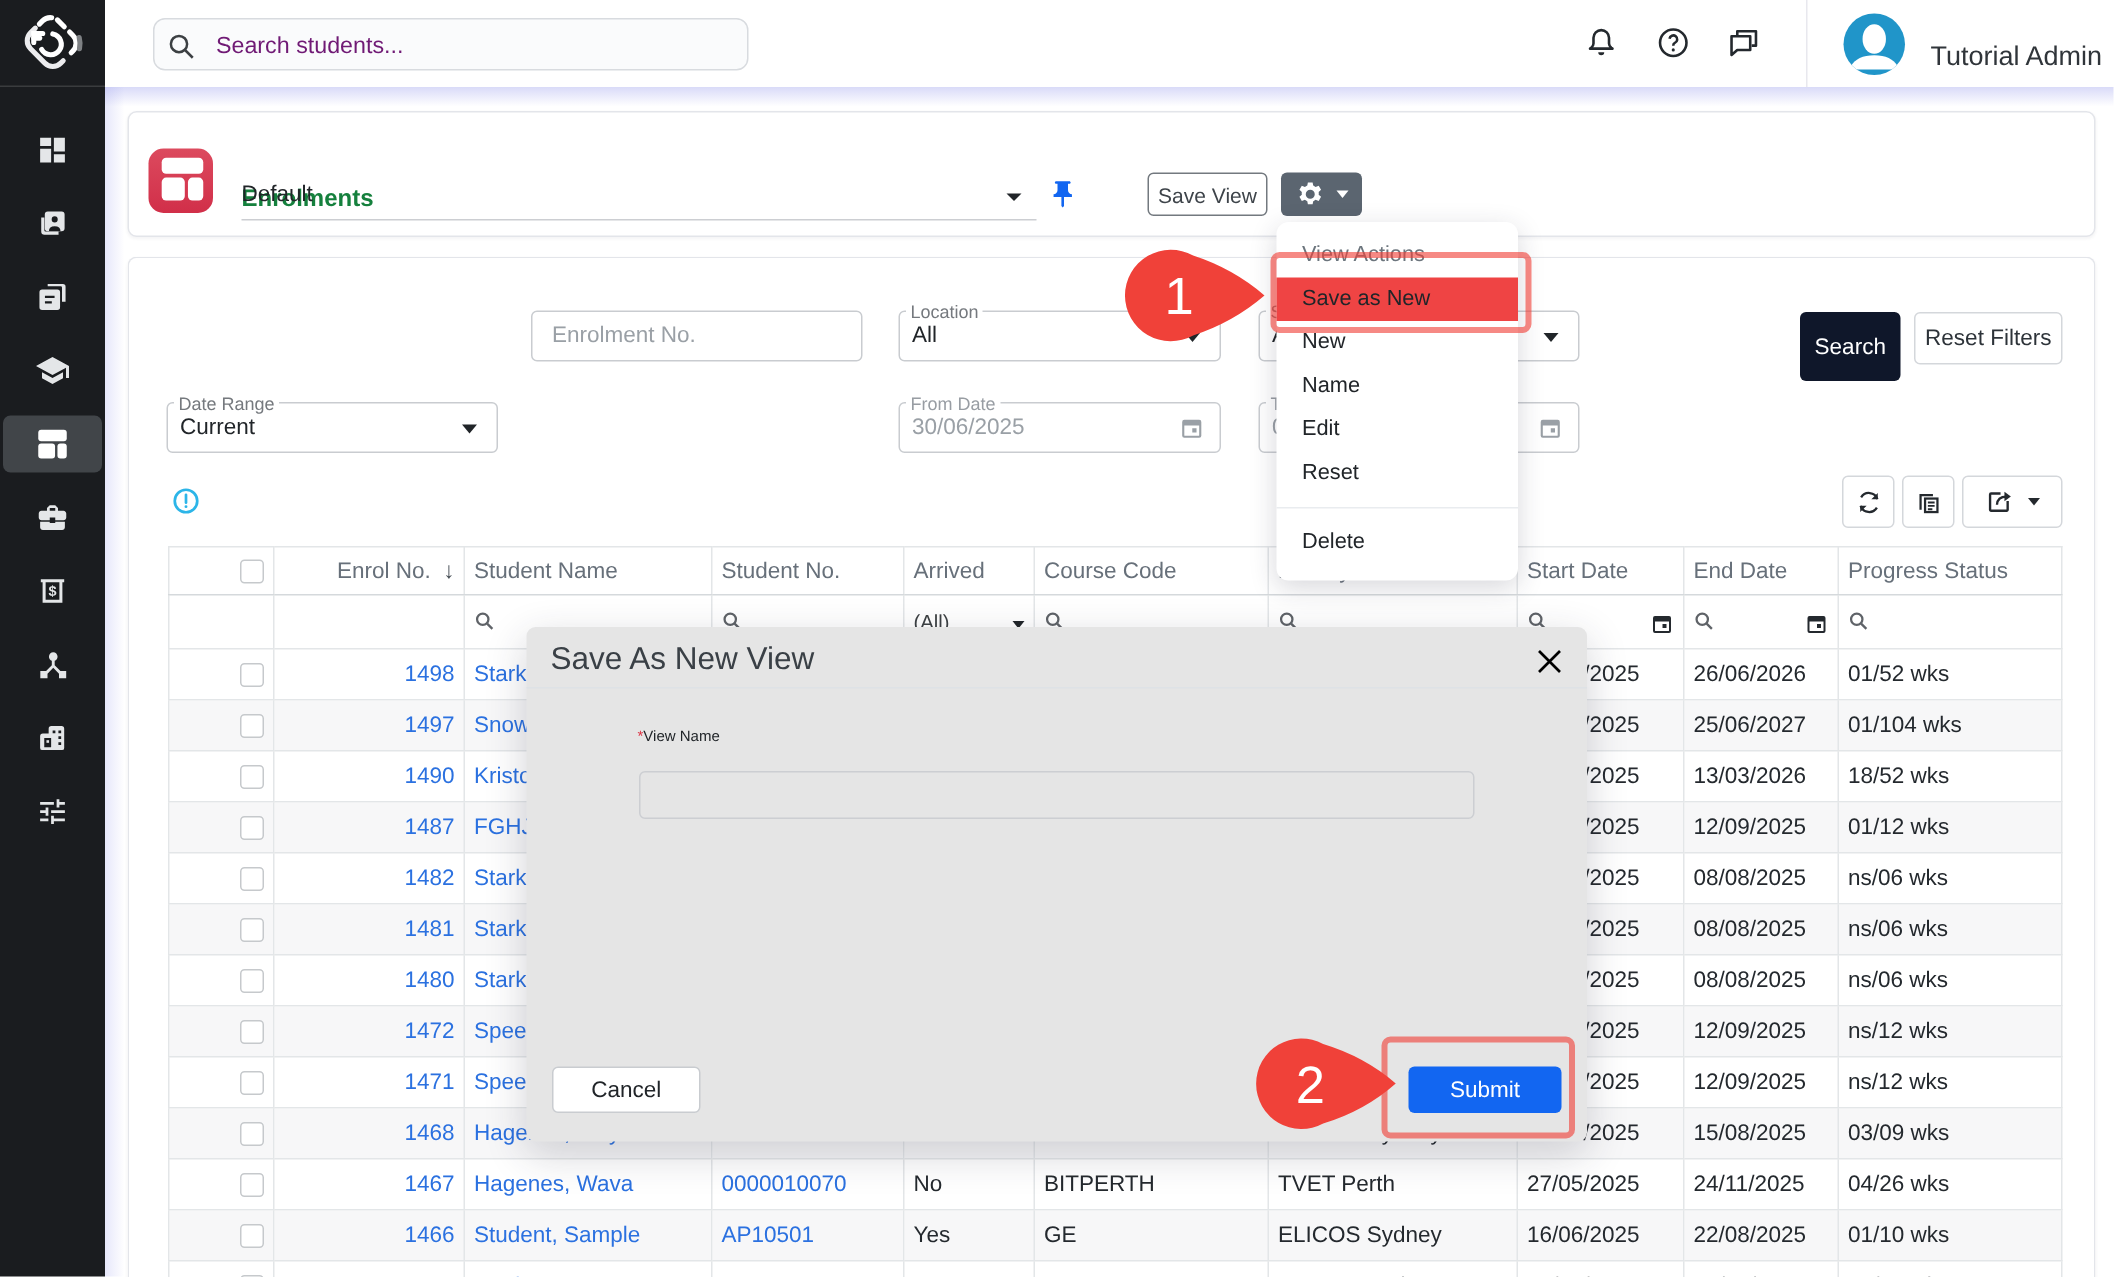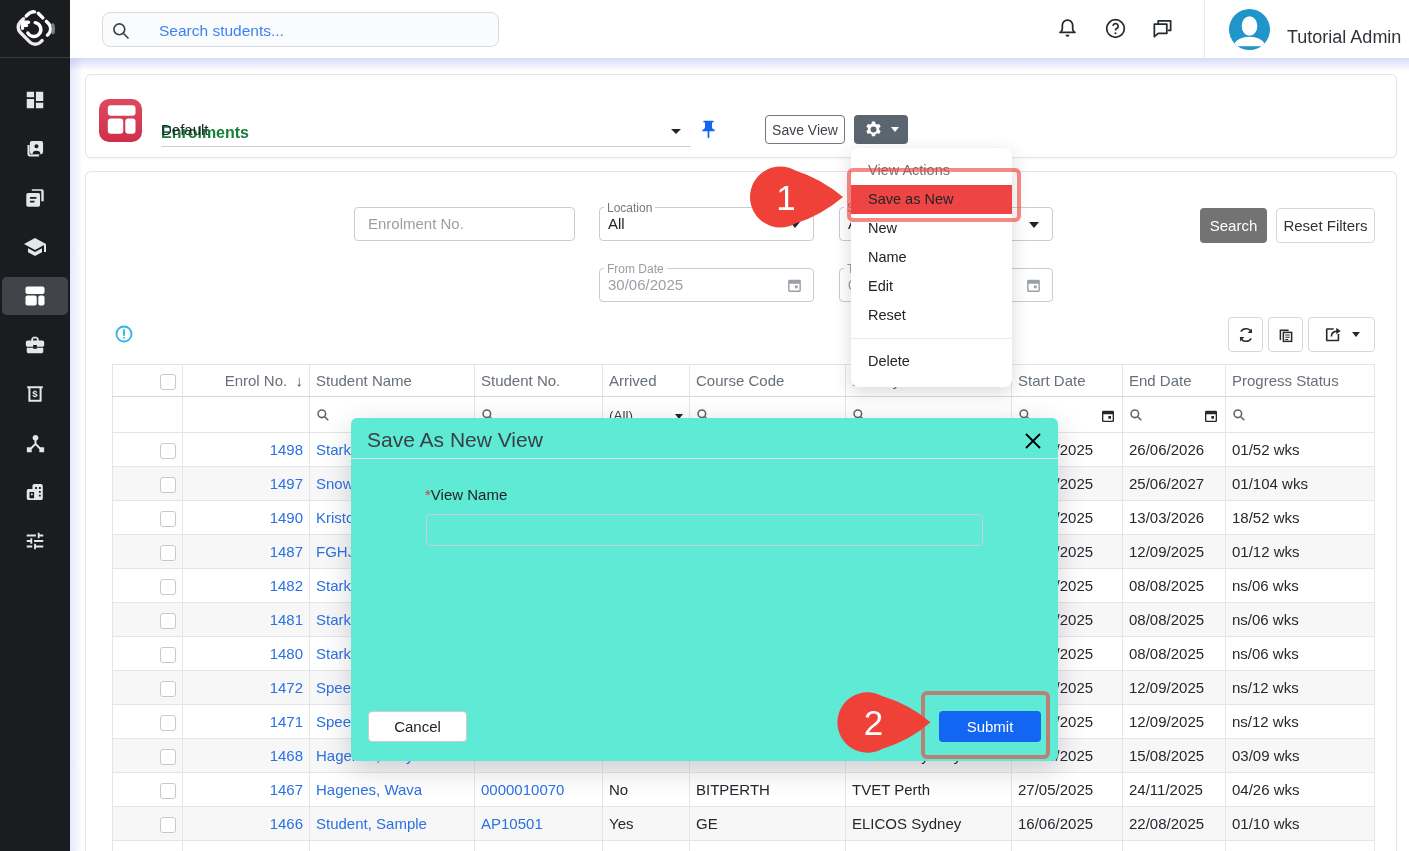--- a/index.html
+++ b/index.html
@@ -8,21 +8,21 @@
 
 #sidebar { position:absolute; left:0; top:0; width:70px; height:851px; background:#1a1c1f; z-index:30; }
 #logo { position:absolute; left:0; top:0; width:70px; height:58px; border-bottom:1px solid #3a3c3e; }
 .navicon { position:absolute; left:0; width:70px; height:34px; display:flex; align-items:center; justify-content:center; }
 .navicon svg { display:block; }
 #nav-active { position:absolute; left:2px; top:277px; width:66px; height:38px; background:#414549; border-radius:5px; }
 
 
 #topbar { position:absolute; left:70px; top:0; width:1339px; height:58px; background:#fff; z-index:20; }
 #tb-search { position:absolute; left:32px; top:12px; width:397px; height:35px; background:#fafbfc; border:1px solid #d8dbdf; border-radius:8px; }
-#tb-search .ph { position:absolute; left:56px; top:9px; font-size:15.5px; color:#3b82f6; }
+#tb-search .ph { position:absolute; left:41px; top:9px; font-size:15.5px; color:#701a75; }
 #tb-search svg { position:absolute; left:8px; top:8px; }
 .tb-ic { position:absolute; top:17px; }
 #tb-divider { position:absolute; left:1134px; top:0; width:1px; height:58px; background:#e8e8ee; }
 #tb-avatar { position:absolute; left:1159px; top:9px; width:41px; height:41px; border-radius:50%; background:#2095c9; overflow:hidden; }
 #tb-name { position:absolute; left:1217px; top:27px; font-size:18px; color:#30353a; }
 
 
 .card { position:absolute; background:#fff; border:1px solid #e3e5ea; border-radius:6px; box-shadow:0 1px 2px rgba(60,60,90,.06); }
 #card-head { left:85px; top:74px; width:1312px; height:84px; }
 #card-body { left:85px; top:171px; width:1312px; height:690px; border-bottom:none; border-bottom-left-radius:0; border-bottom-right-radius:0; }
@@ -41,21 +41,21 @@
 
 .fld { position:absolute; height:34px; border:1px solid #c9ccd0; border-radius:4px; background:#fff; font-size:15px; color:#212529; }
 .fld .lab { position:absolute; left:4px; top:-6px; background:#fff; padding:0 3px; font-size:12px; color:#75797e; line-height:13px; }
 .fld.dis .lab { color:#989da3; }
 .fld .val { position:absolute; left:8px; top:7px; }
 .fld .ph  { position:absolute; left:13px; top:7px; color:#9aa0a6; }
 .fld .caret { position:absolute; right:13px; top:14px; width:0; height:0; border-left:5px solid transparent; border-right:5px solid transparent; border-top:6px solid #212529; }
 .fld .cal { position:absolute; right:10px; top:8px; }
 .gray { color:#9aa0a6; }
 
-#btn-search { left:1114px; top:36px; width:67px; height:35px; background:#737373; color:#fff; font-size:15px; border:none; }
+#btn-search { left:1114px; top:36px; width:67px; height:46px; background:#0f172a; color:#fff; font-size:15px; border:none; }
 #btn-reset { left:1190px; top:36px; width:99px; height:35px; background:#fff; border:1px solid #d4d7db; color:#2d3339; font-size:15px; }
 
 .tool { position:absolute; top:145px; height:35px; background:#fff; border:1px solid #d4d7db; border-radius:4px; display:flex; align-items:center; justify-content:center; }
 
 
 #grid { position:absolute; left:26px; top:192px; width:1263px; }
 table { border-collapse:collapse; table-layout:fixed; width:1262px; font-size:15px; }
 td,th { border:1px solid #e3e6e8; overflow:hidden; white-space:nowrap; padding:0 6px; }
 thead th { height:32px; font-weight:normal; text-align:left; color:#67707a; border-bottom:1px solid #d5d9dc; }
 tr.frow td { height:36px; }
@@ -67,25 +67,25 @@
 .chk { display:inline-block; width:16px; height:16px; border:1px solid #c6c9cc; border-radius:3px; background:#fff; vertical-align:middle; }
 
 
 #menu { position:absolute; left:851px; top:148px; width:161px; height:239px; background:#fff; border-radius:8px; box-shadow:0 5px 18px rgba(40,40,60,.18); z-index:40; padding-top:8px; }
 #menu .hdr { height:29px; line-height:29px; padding-left:17px; color:#6c757d; font-size:14.5px; }
 #menu .it { height:29px; line-height:29px; padding-left:17px; color:#212529; font-size:14.5px; }
 #menu .hl { background:#ef4444; }
 #menu .div { height:0; border-top:1px solid #e9ecef; margin:8px 0; }
 
 
-#modal { position:absolute; left:351px; top:418px; width:707px; height:343px; background:#5eead4; border-radius:6px; box-shadow:0 8px 28px rgba(40,40,60,.2); z-index:50; }
+#modal { position:absolute; left:351px; top:418px; width:707px; height:343px; background:#e5e5e5; border-radius:6px; box-shadow:0 8px 28px rgba(40,40,60,.2); z-index:50; }
 #modal .mhead { position:absolute; left:0; top:0; right:0; height:41px; border-bottom:1px solid #dee2e6; }
 #modal .mtitle { position:absolute; left:16px; top:10px; font-size:21px; color:#3a4046; }
 #modal .mx { position:absolute; right:16px; top:8px; font-size:22px; color:#000; }
-#modal .vlab { position:absolute; left:74px; top:68px; font-size:15px; color:#212529; }
+#modal .vlab { position:absolute; left:74px; top:68px; font-size:10px; color:#212529; }
 #modal .vlab .req { color:#dc3545; }
 #modal .vinput { position:absolute; left:75px; top:96px; width:557px; height:32px; border:1px solid #ccced2; border-radius:4px; }
 #btn-cancel { left:17px; top:293px; width:99px; height:31px; background:#fff; border:1px solid #c9ccd0; color:#212529; font-size:15px; }
 #btn-submit { left:588px; top:293px; width:102px; height:31px; background:#1266f1; border:none; color:#fff; font-size:15px; }
 
 
 .redbox { position:absolute; border:4.5px solid rgba(240,65,57,.62); border-radius:6px; z-index:60; }
 #redbox1 { left:847px; top:168px; width:174px; height:54px; }
 #redbox2 { left:921px; top:691px; width:129px; height:68px; }
 .tear { position:absolute; z-index:61; }
@@ -246,20 +246,25 @@
       <span class="lab">Location</span>
       <span class="val">All</span>
       <span class="caret"></span>
     </div>
   <div class="fld" style="left:753px; top:35px; width:214px;">
       <span class="lab">Study Period</span>
       <span class="val">All</span>
       <span class="caret"></span>
     </div>
 
+  <div class="fld" style="left:25px; top:96px; width:221px;">
+      <span class="lab">Date Range</span>
+      <span class="val">Current</span>
+      <span class="caret"></span>
+    </div>
   <div class="fld dis" style="left:513px; top:96px; width:215px;">
       <span class="lab">From Date</span>
       <span class="val gray">30/06/2025</span>
     <svg class="cal" width="17" height="17" viewBox="0 0 24 24" fill="#9aa0a6">
         <path d="M5 4 h14 a2 2 0 0 1 2 2 v13 a2 2 0 0 1 -2 2 h-14 a2 2 0 0 1 -2-2 v-13 a2 2 0 0 1 2-2 z M5 9.5 v9 a0.5 0.5 0 0 0 0.5 0.5 h13 a0.5 0.5 0 0 0 0.5-0.5 v-9 z M12.5 12 h4 v4 h-4 z" fill-rule="evenodd"></path>
       </svg>
   </div>
   <div class="fld dis" style="left:753px; top:96px; width:214px;">
       <span class="lab">To Date</span>
       <span class="val gray">06/07/2025</span>

